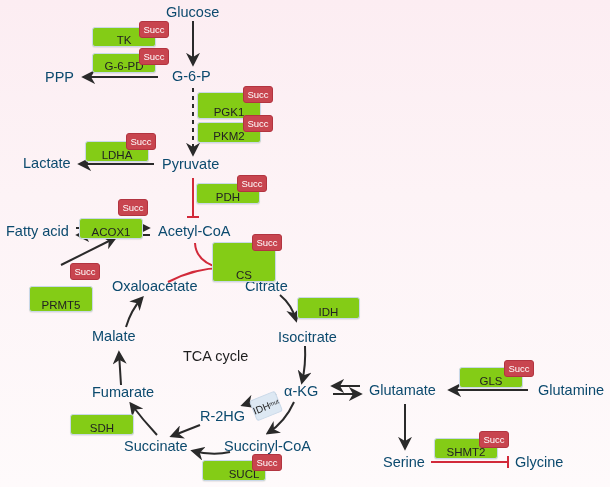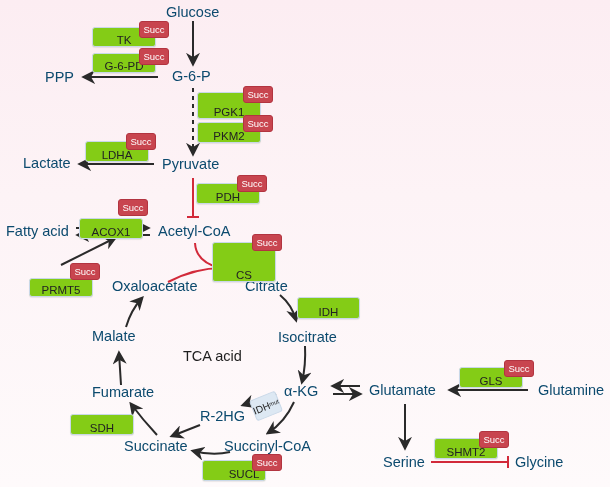--- a/index.html
+++ b/index.html
@@ -105,21 +105,21 @@
 <div class="node" style="left:224px;top:439px;">Succinyl-CoA</div>
 <div class="node" style="left:124px;top:439px;">Succinate</div>
 <div class="node" style="left:92px;top:385px;">Fumarate</div>
 <div class="node" style="left:92px;top:329px;">Malate</div>
 <div class="node" style="left:200px;top:409px;">R-2HG</div>
 <div class="node" style="left:369px;top:383px;">Glutamate</div>
 <div class="node" style="left:538px;top:383px;">Glutamine</div>
 <div class="node" style="left:383px;top:455px;">Serine</div>
 <div class="node" style="left:515px;top:455px;">Glycine</div>
 
-<div class="tca-label" style="left:183px;top:348px;">TCA acid</div>
+<div class="tca-label" style="left:183px;top:348px;">TCA cycle</div>
 
 <div class="enzyme" style="left:92px;top:27px;width:64px;height:20px;">
     <span>TK</span>
   </div>
 <div class="succ" style="left:139px;top:21px;">Succ</div>
 
 <div class="enzyme" style="left:92px;top:53px;width:64px;height:20px;">G-6-PD</div>
 <div class="succ" style="left:139px;top:48px;">Succ</div>
 
 <div class="enzyme" style="left:197px;top:92px;width:64px;height:27px;">PGK1</div>
@@ -133,21 +133,21 @@
 
 <div class="enzyme" style="left:196px;top:183px;width:64px;height:21px;">PDH</div>
 <div class="succ" style="left:237px;top:175px;">Succ</div>
 
 <div class="enzyme" style="left:79px;top:218px;width:64px;height:21px;">ACOX1</div>
 <div class="succ" style="left:118px;top:199px;">Succ</div>
 
 <div class="enzyme" style="left:212px;top:242px;width:64px;height:40px;">CS</div>
 <div class="succ" style="left:252px;top:234px;">Succ</div>
 
-<div class="enzyme" style="left:29px;top:278px;width:64px;height:19px;">PRMT5</div>
+<div class="enzyme" style="left:29px;top:286px;width:64px;height:26px;">PRMT5</div>
 <div class="succ" style="left:70px;top:263px;">Succ</div>
 
 <div class="enzyme" style="left:297px;top:297px;width:63px;height:22px;">IDH</div>
 
 <div class="idhmut" style="left:252px;top:395px;">
   <span>IDH</span>
     <sup>mut</sup>
 </div>
 
 <div class="enzyme" style="left:70px;top:414px;width:64px;height:21px;">SDH</div>

